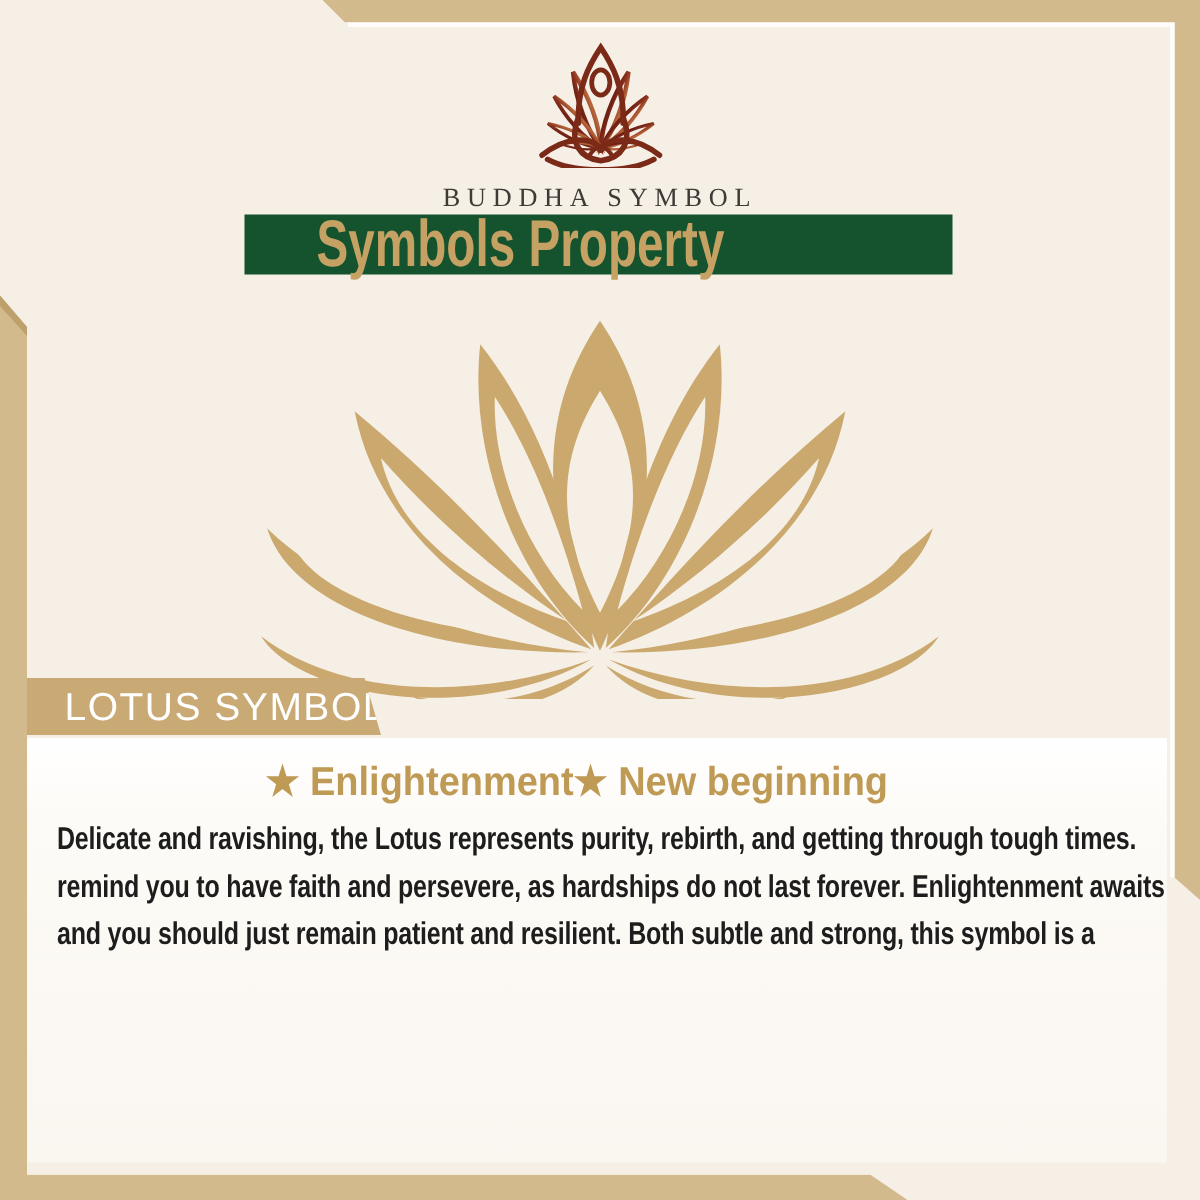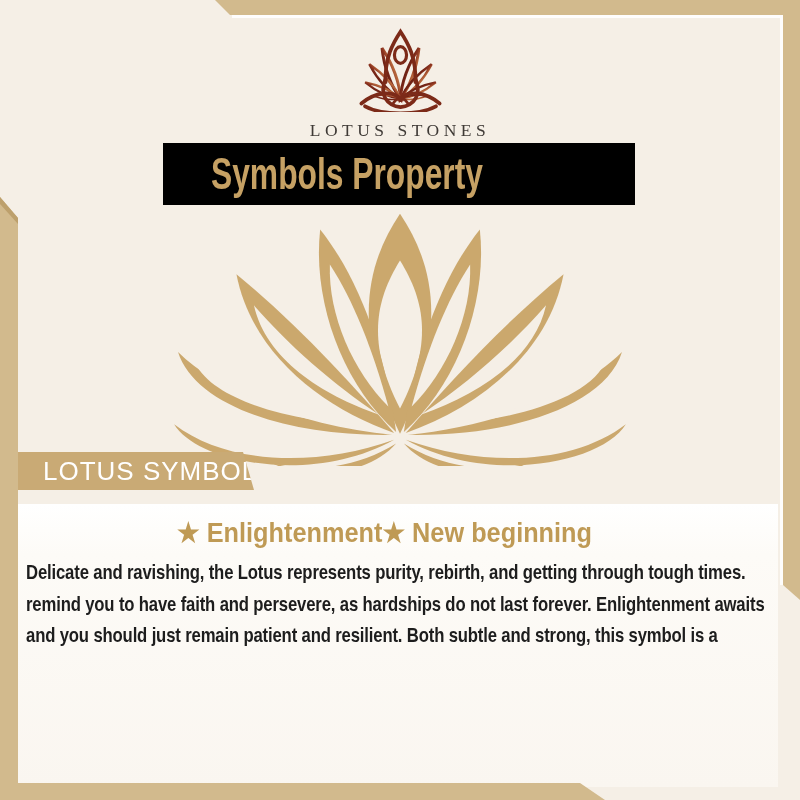--- a/index.html
+++ b/index.html
@@ -21,39 +21,39 @@
   .seam{position:absolute;background:rgba(255,255,255,.85);z-index:5;}
   .seam-top{left:232px;top:15px;width:548px;height:3px;}
   .seam-right{right:17px;top:15px;width:3px;height:570px;}
 
   
   .brand{position:absolute;left:0;top:12px;width:800px;display:flex;flex-direction:column;align-items:center;z-index:2;}
   .brand-name{margin-top:4px;font-family:"Liberation Serif",serif;font-size:17.5px;letter-spacing:4.5px;
     color:#3f3a36;font-weight:500;}
 
   
-  .title-banner{position:absolute;left:163px;top:143px;width:472px;height:62px;background:#000000;
+  .title-banner{position:absolute;left:163px;top:143px;width:472px;height:40px;background:#14532d;
     display:flex;align-items:center;justify-content:center;z-index:2;}
   .page-title{font-size:44px;font-weight:bold;color:#c6a164;white-space:nowrap;}
 
   
   .lotus-wrap{position:absolute;left:160px;top:208px;width:480px;height:258px;z-index:1;}
 
   
   .ribbon{position:absolute;left:18px;top:452px;width:236px;height:38px;background:#c9aa75;z-index:3;
     clip-path:polygon(0 0,calc(100% - 11px) 0,100% 100%,0 100%);
     display:flex;align-items:center;}
   .ribbon-label{color:#ffffff;font-size:26px;letter-spacing:1px;padding-left:25px;white-space:nowrap;}
 
   
   .panel{position:absolute;left:18px;top:492px;width:760px;height:283px;z-index:2;
     background:linear-gradient(180deg,#ffffff 0%,#fdfbf7 18%,#faf6f0 100%);
-    padding:0;box-sizing:border-box;margin-top:12px;}
+    padding:0;box-sizing:border-box;}
   .section-heading{margin-top:13px;text-align:center;font-size:27px;font-weight:bold;color:#bf9a55;}
-  .body-text{margin-top:7px;padding:0 8px;}
+  .body-text{margin-top:7px;padding:0 20px;}
   .body-line{height:31.5px;line-height:31.5px;}
   .fit-span{display:inline-block;white-space:nowrap;transform-origin:0 50%;}
   .body-line .fit-span{font-size:21px;font-weight:bold;color:#1d1d1d;letter-spacing:-0.2px;}
 </style>
 </head>
 <body>
 
 <div class="page">
 
   <div class="border border-top"></div>
@@ -104,21 +104,21 @@
           <path d="M94 74 C93 48 102 32 110 20 C118 32 127 48 126 74"></path>
           <ellipse cx="110" cy="45" rx="6.5" ry="9" stroke-width="3.4"></ellipse>
           <path d="M94 70 C87 88 95 99 110 101 C125 99 133 88 126 70"></path>
           <path d="M102 97 C106 91 109 91 110 95 C111 91 114 91 118 97" stroke-width="3"></path>
           <path d="M68 97 C84 84 102 83 110 92"></path>
           <path d="M152 97 C136 84 118 83 110 92"></path>
           <path d="M72 100 C90 110 130 110 148 100"></path>
         </g>
       </svg>
     </span>
-    <div class="brand-name">LOTUS STONES</div>
+    <div class="brand-name">BUDDHA SYMBOL</div>
   </div>
 
   <div class="title-banner">
     <div class="page-title">
       <span class="fit-span" style="transform: scaleX(0.722324);">Symbols Property</span>
     </div>
   </div>
 
   <div class="lotus-wrap">
     <svg width="480" height="258" viewBox="0 0 480 265" aria-hidden="true">

